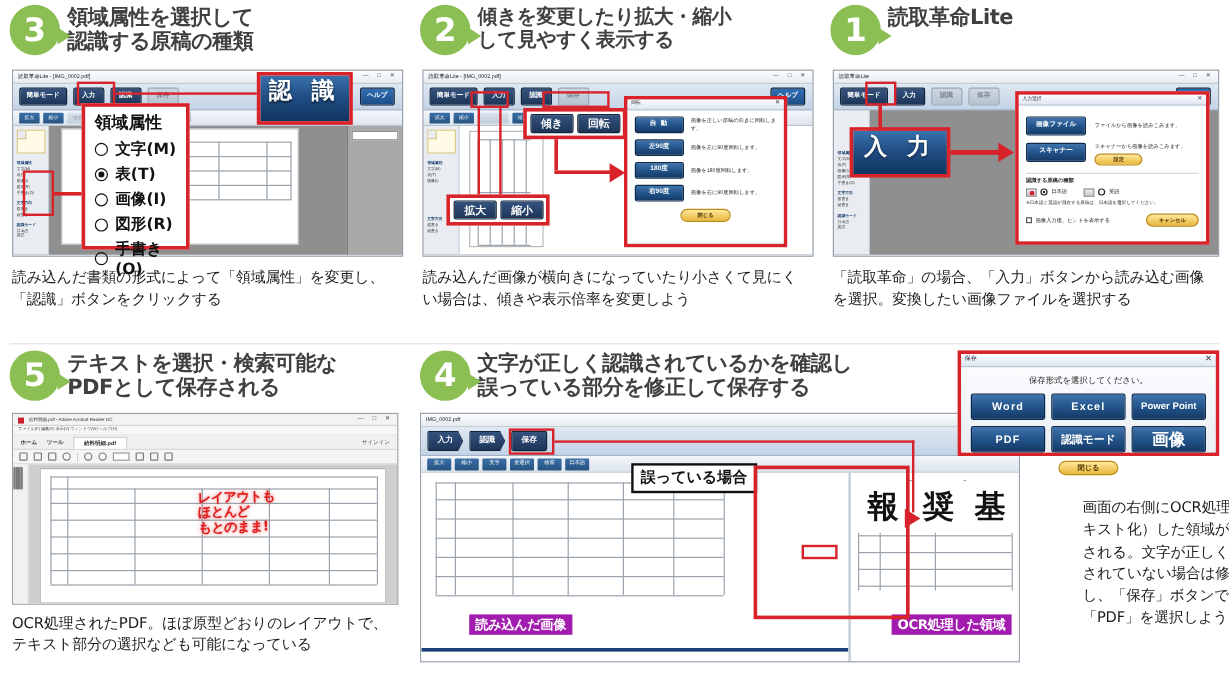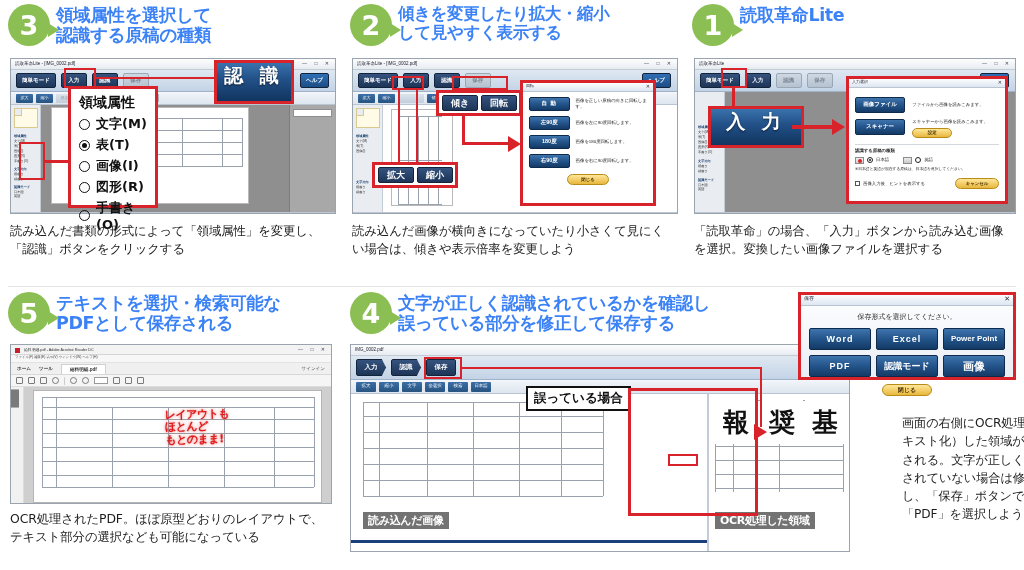--- a/index.html
+++ b/index.html
@@ -27,21 +27,21 @@
   }
   .bubble::after {
     content: ""; position: absolute; right: -9px; top: 19px;
     border-top: 7px solid transparent;
     border-bottom: 7px solid transparent;
     border-left: 11px solid #8cbf53;
   }
   .head-text {
     padding-top: 1px;
     font-size: 17.5px; font-weight: bold; line-height: 1.15;
-    color: #3b82f6; letter-spacing: -0.4px;
+    color: #404040; letter-spacing: -0.4px;
     font-family: "DejaVu Sans", sans-serif;
   }
   .head-text.small { font-size: 16.5px; }
 
   
   .caption {
     font-size: 12.4px; line-height: 1.42; color: #1c1c1c;
     letter-spacing: -0.1px;
     font-family: "DejaVu Sans", sans-serif;
   }
@@ -185,23 +185,24 @@
   .stamp {
     position: absolute; color: #e01b1b; font-weight: bold;
     font-size: 11px; line-height: 1.12; letter-spacing: -0.5px;
     text-shadow: 0 0 2px rgba(224,27,27,.55), 0 0 5px rgba(224,27,27,.35);
     font-family: "DejaVu Sans", sans-serif;
     transform: rotate(-1.5deg);
   }
 
   
   .mtag {
-    position: absolute; background:#737373; color:#fff; font-weight:bold;
+    position: absolute; background:#a21caf; color:#fff; font-weight:bold;
     font-size: 11px; padding: 1px 5px; letter-spacing: -0.3px;
     font-family: "DejaVu Sans", sans-serif;
+    margin-left: 28px;
   }
   
   .blabel {
     position:absolute; background:#fff; border:2.5px solid #111;
     color:#111; font-weight:bold; font-size:12.5px; padding:2px 6px;
     font-family: "DejaVu Sans", sans-serif; white-space:nowrap;
   }
   
   .bigchar {
     position:absolute; background:#fff; border:1px solid #333;
@@ -476,21 +477,21 @@
             </div>
           </div>
           <div class="canvas"></div>
         </div>
         <div class="win-status"></div>
       </div>
 
       <div class="rbox thin" style="left:27px;top:10px;width:26px;height:20px;"></div>
       <div class="rline" style="left:38px;top:30px;width:3px;height:22px;"></div>
 
-      <div class="bigblue" style="left:14px;top:48px;width:96px;height:42px;font-size:19px;">
+      <div class="bigblue" style="left:14px;top:48px;width:84px;height:42px;font-size:19px;">
         <span>入 力</span>
       </div>
       <div class="rline" style="left:98px;top:67px;width:42px;height:4px;"></div>
       <div class="arrow-r" style="left:138px;top:61px;"></div>
 
       <div class="dlg" style="left:152px;top:18px;width:162px;height:128px;">
         <div class="dlg-tb">
           <span>入力選択</span>
           <span class="dlg-x">✕</span>
         </div>
@@ -703,21 +704,21 @@
         <span class="dlg-x" style="font-size:7px;">✕</span>
       </div>
       <div style="background:linear-gradient(#fbfcfe,#e9eef5);height:calc(100% - 11px);padding:6px 8px;">
         <div style="text-align:center;font-size:7px;color:#1d1d1d;margin-bottom:6px;">保存形式を選択してください。</div>
         <div style="display:grid;grid-template-columns:repeat(3,1fr);gap:5px;">
           <div class="dbtn" style="height:22px;font-size:9px;letter-spacing:1px;">Word</div>
           <div class="dbtn" style="height:22px;font-size:9px;letter-spacing:1px;">Excel</div>
           <div class="dbtn" style="height:22px;font-size:8px;">Power Point</div>
           <div class="dbtn" style="height:22px;font-size:9px;letter-spacing:1px;">PDF</div>
           <div class="dbtn" style="height:22px;font-size:9px;">認識モード</div>
-          <div class="dbtn" style="height:22px;font-size:11px;">画像</div>
+          <div class="dbtn" style="height:22px;font-size:14px;">画像</div>
         </div>
         <div class="pill" style="width:50px;height:12px;margin:7px auto 0;font-size:6px;">閉じる</div>
       </div>
     </div>
 
     <div class="caption v" style="position:absolute;left:540px;top:122px;width:150px;margin-left:12px;">画面の右側にOCR処理（テキスト化）した領域が表示される。文字が正しく認識されていない場合は修正し、「保存」ボタンで「PDF」を選択しよう</div>
   </div>
 
 </div>
 

